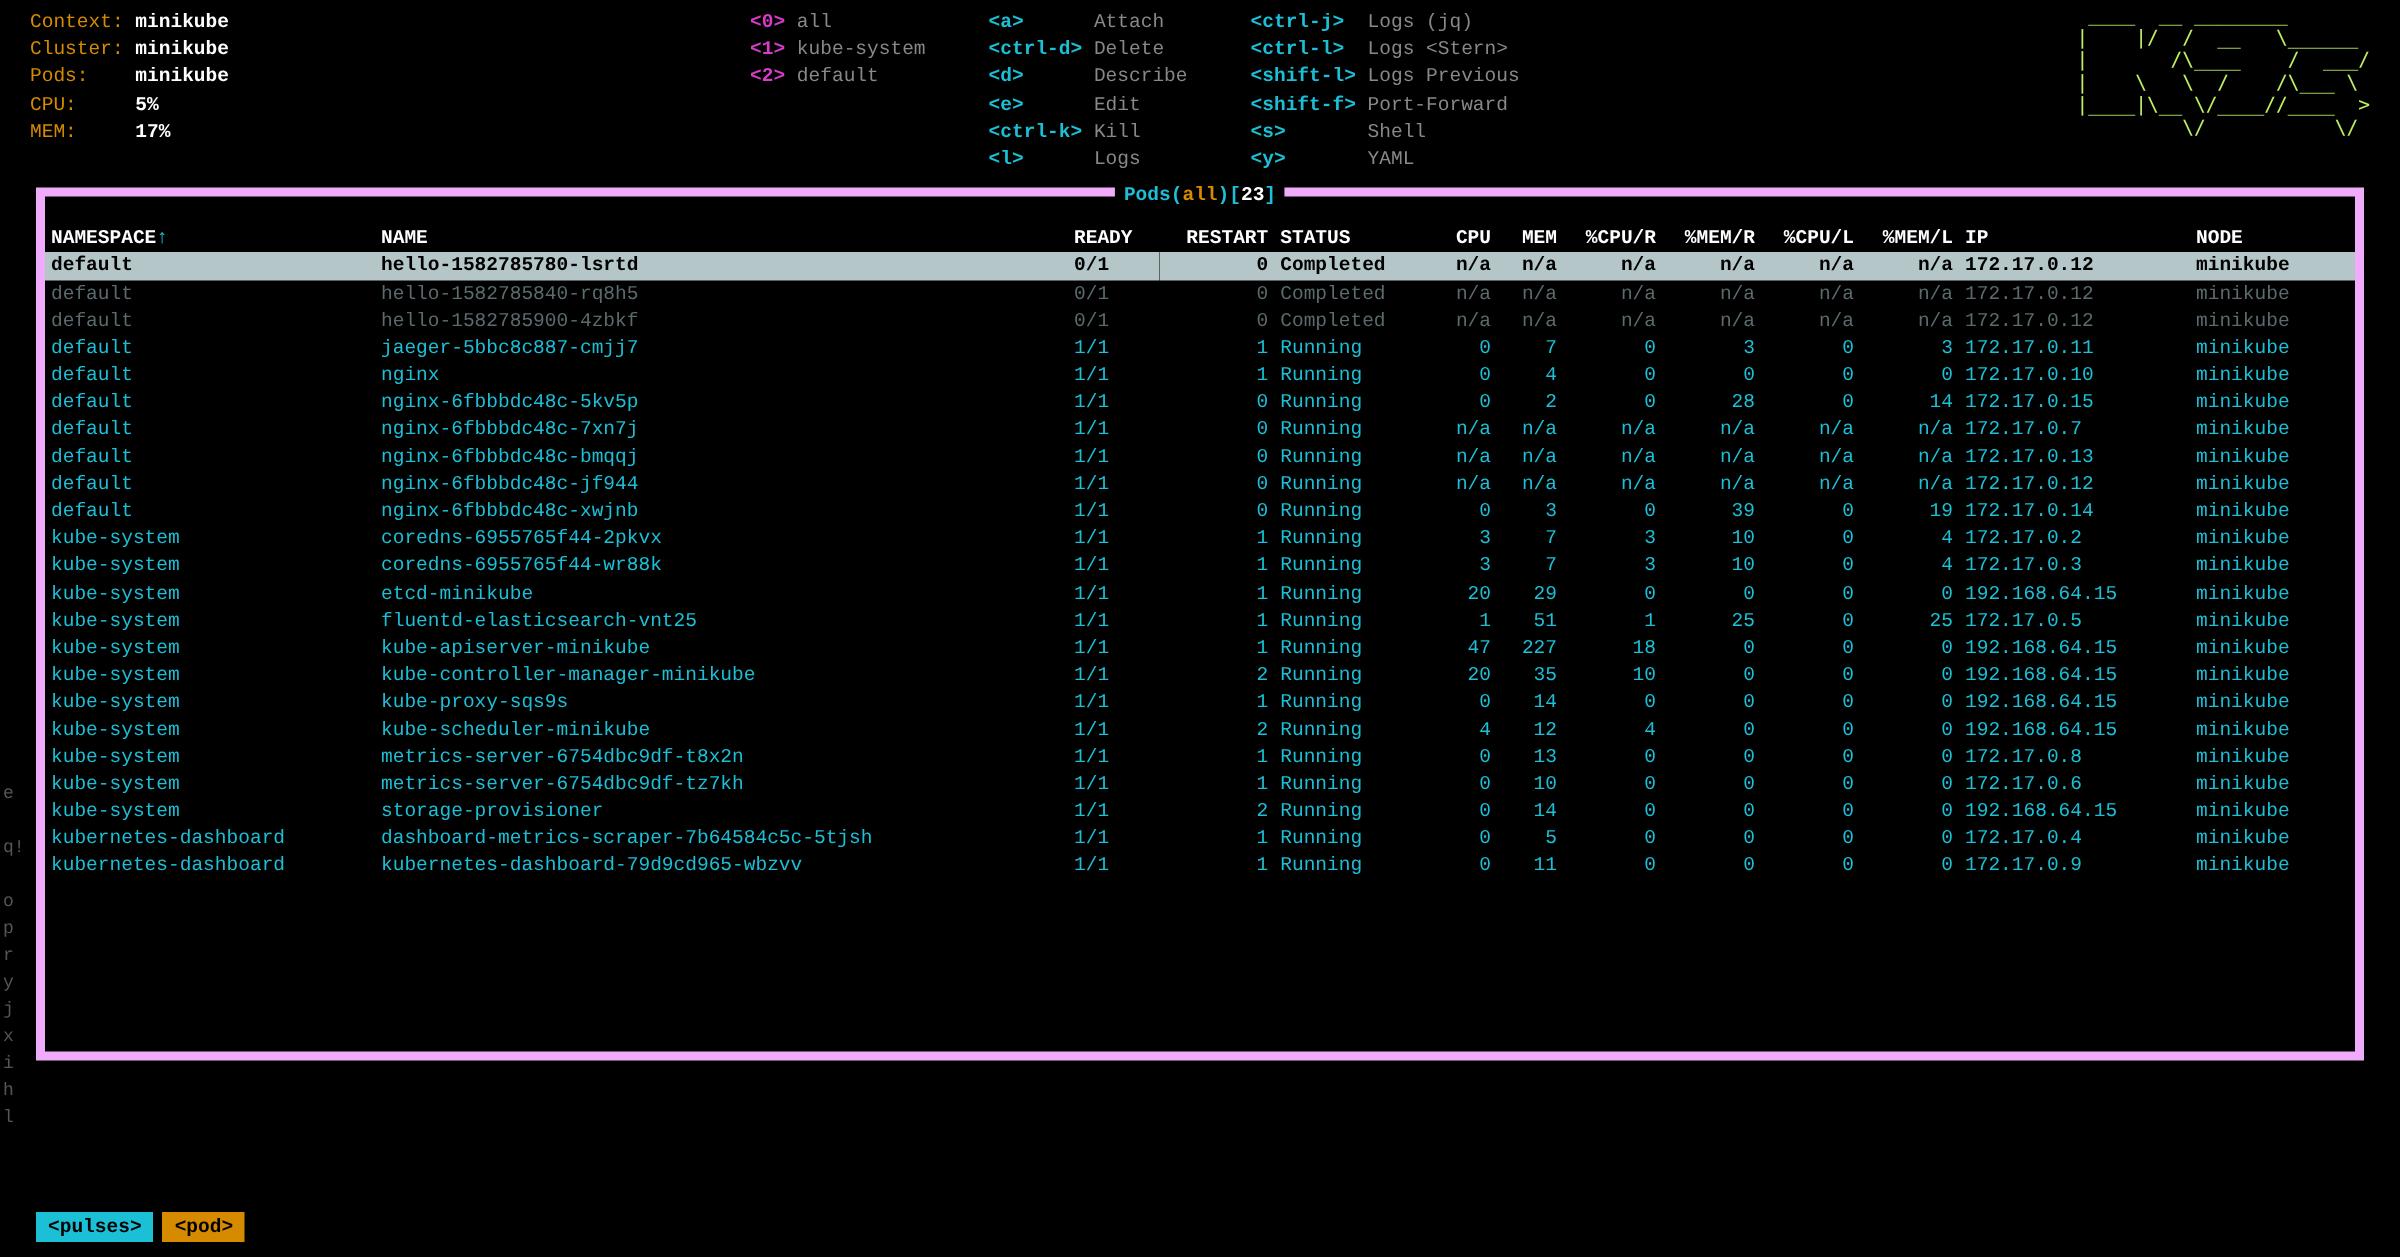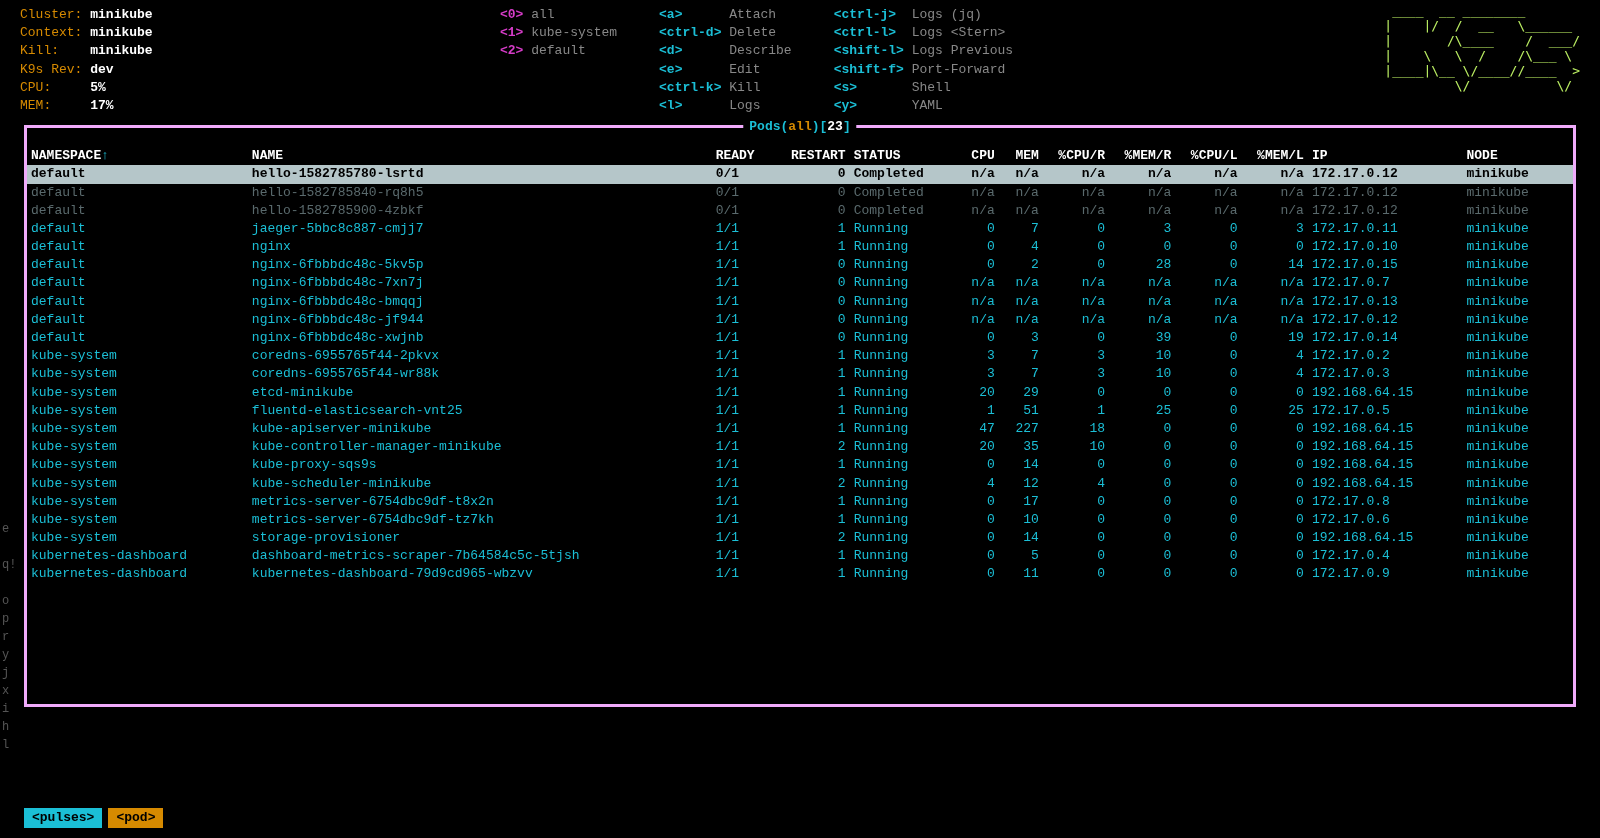--- a/index.html
+++ b/index.html
@@ -37,21 +37,21 @@
     position: absolute;
     right: 20px;
     top: 4px;
     color: #bef264;
     white-space: pre;
     font-size: 13px;
     line-height: 1.15;
   }
   .table-wrap {
     margin: 10px 24px 0 24px;
-    border: 3px solid #f0abfc;
+    border: 6px solid #f0abfc;
     height: 582px;
     position: relative;
   }
   .table-title {
     position: absolute;
     top: -10px;
     left: 50%;
     transform: translateX(-50%);
     background: #000;
     padding: 0 6px;
@@ -100,24 +100,23 @@
     margin-right: 6px;
   }
   .crumb-cyan { background: #1bbfd6; }
   .crumb-orange { background: #d68a00; }
 </style>
 </head>
 <body>
 
 <div class="header">
   <div class="cluster-info">
+    <div><span class="label">Context:</span> <span class="value">minikube</span></div>
     <div><span class="label">Cluster:</span> <span class="value">minikube</span></div>
-    <div><span class="label">Context:</span> <span class="value">minikube</span></div>
-    <div><span class="label">Kill:</span>    <span class="value">minikube</span></div>
-    <div><span class="label">K9s Rev:</span> <span class="value">dev</span></div>
+    <div><span class="label">Pods:</span>    <span class="value">minikube</span></div>
     <div><span class="label">CPU:</span>     <span class="value">5%</span></div>
     <div><span class="label">MEM:</span>     <span class="value">17%</span></div>
   </div>
   <div class="shortcuts">
     <div class="shortcut-col" id="sc-col1">
         <div class="shortcut-row"><span class="sk-magenta">&lt;0&gt; </span><span class="sk-action">all</span></div>
         <div class="shortcut-row"><span class="sk-magenta">&lt;1&gt; </span><span class="sk-action">kube-system</span></div>
         <div class="shortcut-row"><span class="sk-magenta">&lt;2&gt; </span><span class="sk-action">default</span></div>
       </div>
     <div class="shortcut-col" id="sc-col2">
@@ -454,21 +453,21 @@
           <td>192.168.64.15</td>
           <td>minikube</td>
         </tr>
         <tr>
           <td>kube-system</td>
           <td>metrics-server-6754dbc9df-t8x2n</td>
           <td>1/1</td>
           <td class="num">1</td>
           <td>Running</td>
           <td class="num">0</td>
-          <td class="num">17</td>
+          <td class="num">13</td>
           <td class="num">0</td>
           <td class="num">0</td>
           <td class="num">0</td>
           <td class="num">0</td>
           <td>172.17.0.8</td>
           <td>minikube</td>
         </tr>
         <tr>
           <td>kube-system</td>
           <td>metrics-server-6754dbc9df-tz7kh</td>

